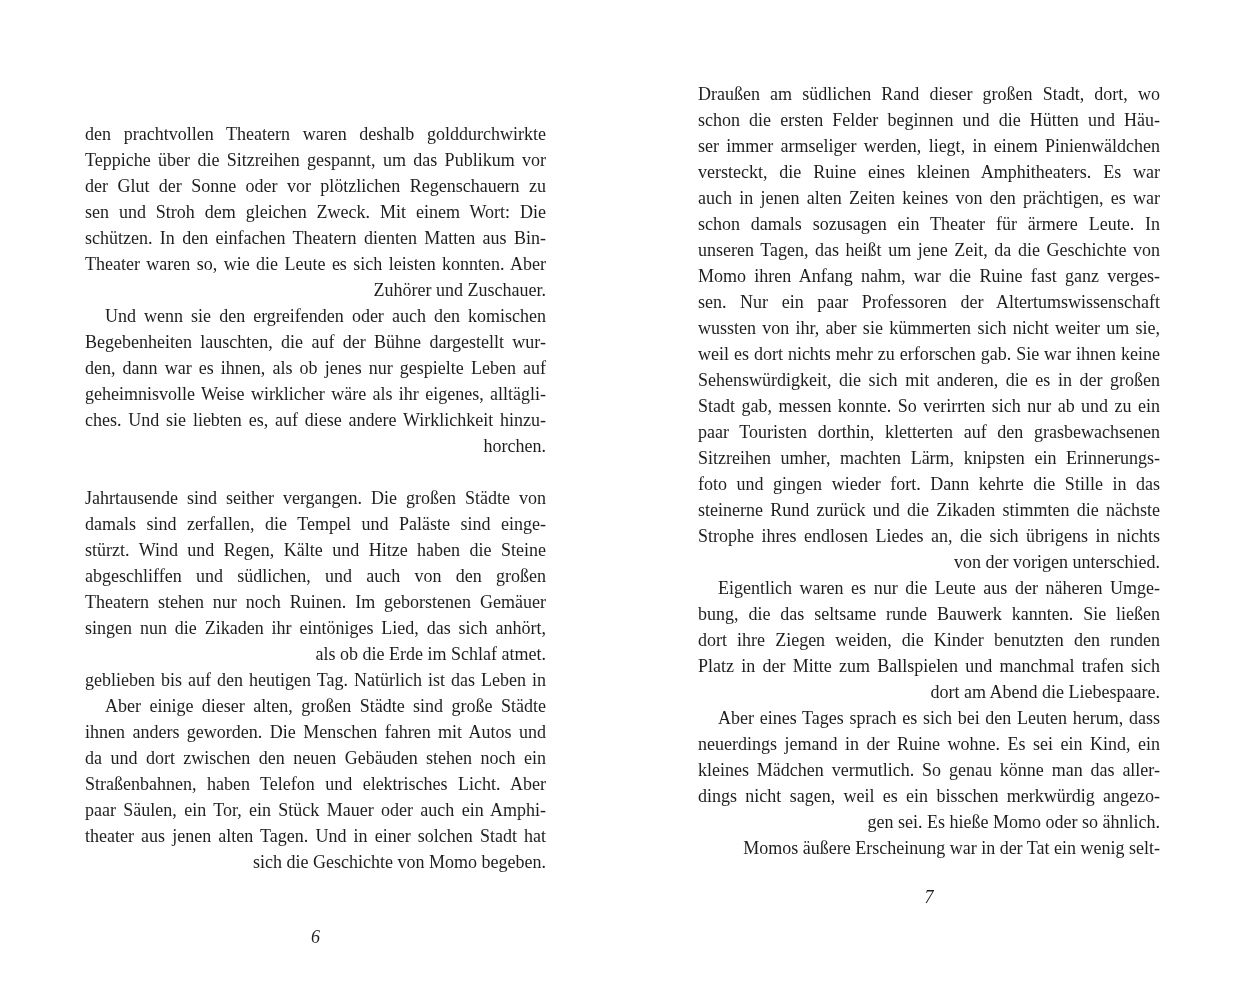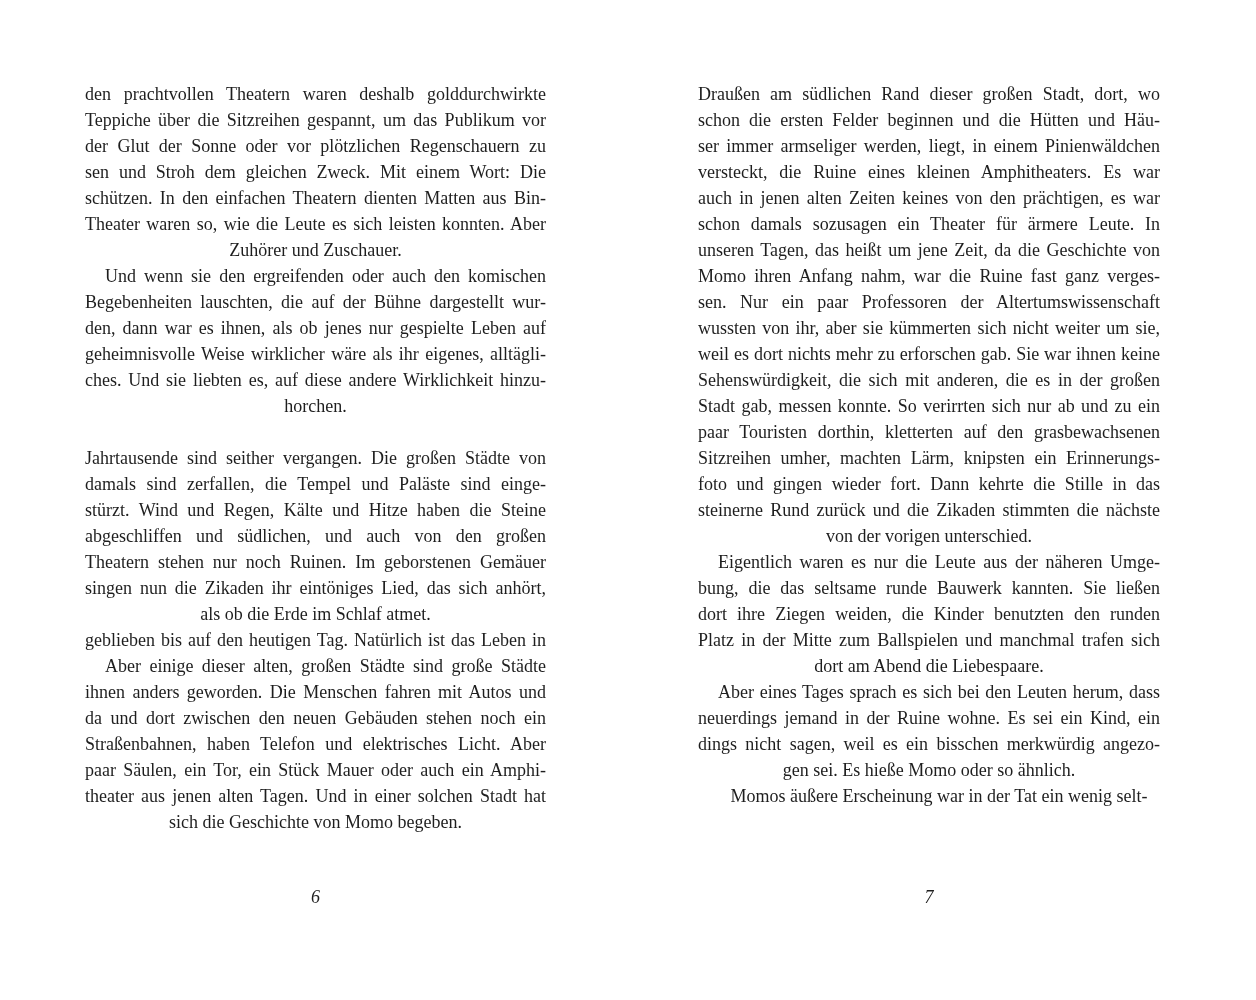--- a/index.html
+++ b/index.html
@@ -13,35 +13,35 @@
   body {
     font-family: "Liberation Serif", "DejaVu Serif", serif;
     color: #1e1e1e;
     position: relative;
   }
   .page {
     position: absolute;
     top: 81px;
     height: 880px;
   }
-  .page-left  { left: 85px;  width: 461px; }
+  .page-left  { left: 85px;  width: 461px; margin-top: 40px; }
   .page-right { left: 698px; width: 462px; }
   .page-text {
     font-size: 18px;
     line-height: 26px;
   }
   .paragraph { margin: 0; }
   .paragraph.space-before { margin-top: 26px; }
   .line {
     text-align: justify;
     text-align-last: justify;
     white-space: normal;
   }
   .line.last {
-    text-align: center;
+    text-align: right;
     text-align-last: auto;
   }
   .line.indent {
     text-indent: 20px;
   }
   .page-number {
     position: absolute;
     top: 806px;
     left: 0;
     right: 0;
@@ -109,32 +109,34 @@
         <div class="line">Momo ihren Anfang nahm, war die Ruine fast ganz verges-</div>
         <div class="line">sen. Nur ein paar Professoren der Altertumswissenschaft</div>
         <div class="line">wussten von ihr, aber sie kümmerten sich nicht weiter um sie,</div>
         <div class="line">weil es dort nichts mehr zu erforschen gab. Sie war ihnen keine</div>
         <div class="line">Sehenswürdigkeit, die sich mit anderen, die es in der großen</div>
         <div class="line">Stadt gab, messen konnte. So verirrten sich nur ab und zu ein</div>
         <div class="line">paar Touristen dorthin, kletterten auf den grasbewachsenen</div>
         <div class="line">Sitzreihen umher, machten Lärm, knipsten ein Erinnerungs-</div>
         <div class="line">foto und gingen wieder fort. Dann kehrte die Stille in das</div>
         <div class="line">steinerne Rund zurück und die Zikaden stimmten die nächste</div>
+        <div class="line">Strophe ihres endlosen Liedes an, die sich übrigens in nichts</div>
         <div class="line last">von der vorigen unterschied.</div>
       </div>
       <div class="paragraph">
         <div class="line indent">Eigentlich waren es nur die Leute aus der näheren Umge-</div>
         <div class="line">bung, die das seltsame runde Bauwerk kannten. Sie ließen</div>
         <div class="line">dort ihre Ziegen weiden, die Kinder benutzten den runden</div>
         <div class="line">Platz in der Mitte zum Ballspielen und manchmal trafen sich</div>
         <div class="line last">dort am Abend die Liebespaare.</div>
       </div>
       <div class="paragraph">
         <div class="line indent">Aber eines Tages sprach es sich bei den Leuten herum, dass</div>
         <div class="line">neuerdings jemand in der Ruine wohne. Es sei ein Kind, ein</div>
+        <div class="line">kleines Mädchen vermutlich. So genau könne man das aller-</div>
         <div class="line">dings nicht sagen, weil es ein bisschen merkwürdig angezo-</div>
         <div class="line last">gen sei. Es hieße Momo oder so ähnlich.</div>
       </div>
       <div class="paragraph">
         <div class="line last indent">Momos äußere Erscheinung war in der Tat ein wenig selt-</div>
       </div>
     </div>
   <div class="page-number">7</div>
 </div>
 

